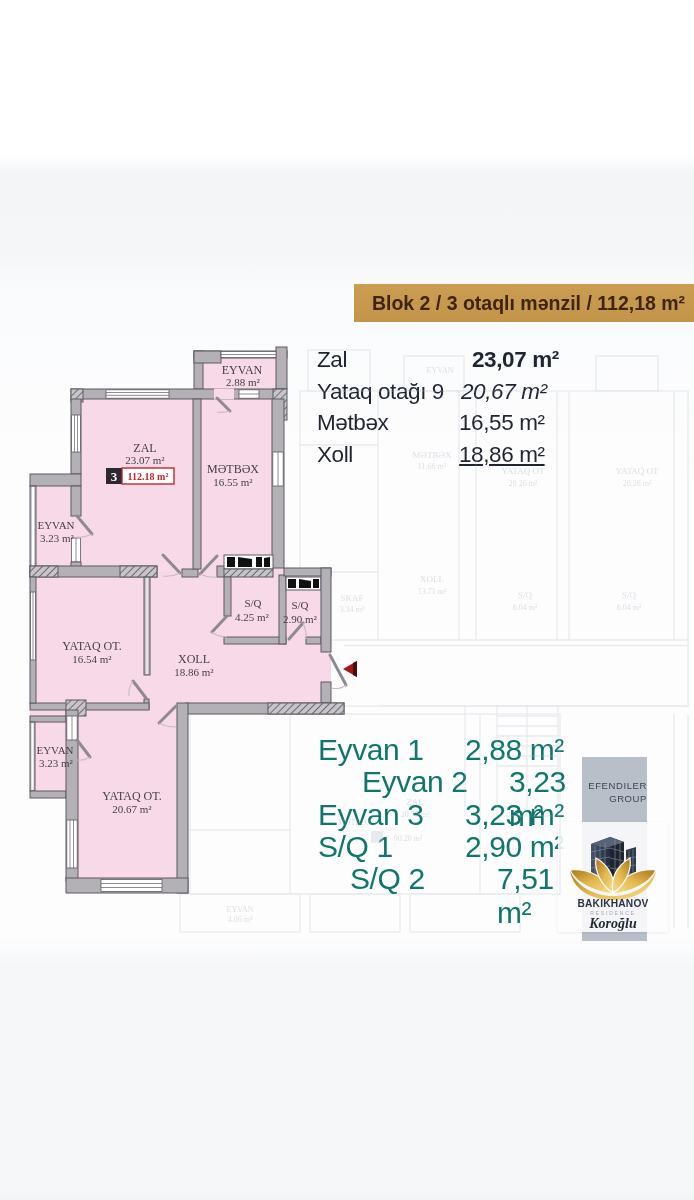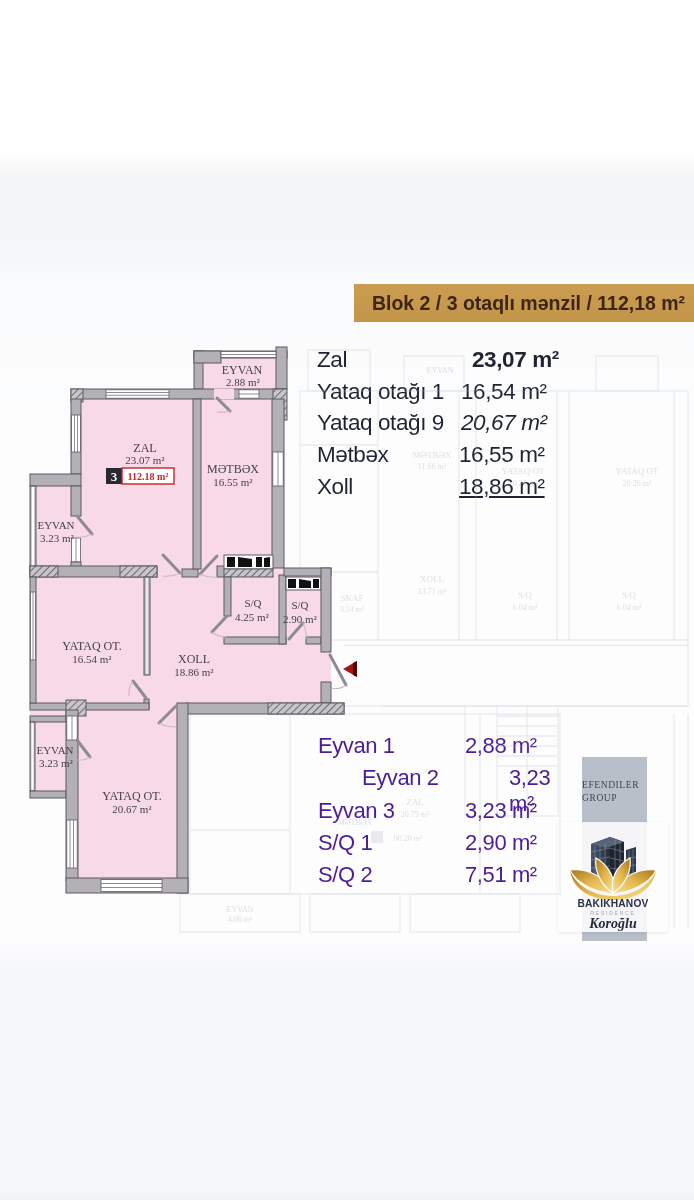--- a/index.html
+++ b/index.html
@@ -10,45 +10,44 @@
 </style>
 </head>
 <body>
 
 <div class="abs" style="left:354px;top:284px;width:337px;height:38px;background:linear-gradient(180deg,#cb9d50,#c3954a);display:flex;align-items:center;justify-content:center;color:#3d2413;font-size:19.5px;font-weight:bold;white-space:nowrap;padding-left:6px;">Blok 2 / 3 otaqlı mənzil / 112,18 m²</div>
 
 <div class="abs" style="left:317px;top:347px;width:260px;font-size:22.5px;letter-spacing:-0.4px;color:#1f2433;">
 
   <div style="height:31.7px;position:relative;"><span>Zal</span><span style="position:absolute;left:155px;font-weight:bold;">23,07 m²</span></div>
 
-  <div style="height:31.7px;position:relative;"><span>Yataq otağı 1</span><span style="position:absolute;left:144px;">16,54 m²</span></div>
 
   <div style="height:31.7px;position:relative;"><span>Yataq otağı 9</span><span style="position:absolute;left:144px;font-style:italic;">20,67 m²</span></div>
 
   <div style="height:31.7px;position:relative;"><span>Mətbəx</span><span style="position:absolute;left:142px;text-align:right;">16,55 m²</span></div>
 
   <div style="height:31.7px;position:relative;"><span>Xoll</span><span style="position:absolute;left:142px;text-decoration:underline;">18,86 m²</span></div>
 </div>
 
-<div class="abs" style="left:318px;top:733px;width:260px;font-size:22px;letter-spacing:-0.4px;color:#4c1d95;">
+<div class="abs" style="left:318px;top:733px;width:260px;font-size:30px;letter-spacing:-0.4px;color:#0f766e;">
 
   <div style="height:32.3px;position:relative;"><span>Eyvan 1</span><span style="position:absolute;left:147px;">2,88 m²</span></div>
 
   <div style="height:32.3px;position:relative;margin-left:44px;"><span>Eyvan 2</span><span style="position:absolute;left:147px;">3,23 m²</span></div>
 
   <div style="height:32.3px;position:relative;"><span>Eyvan 3</span><span style="position:absolute;left:147px;">3,23 m²</span></div>
 
   <div style="height:32.3px;position:relative;"><span>S/Q 1</span><span style="position:absolute;left:147px;">2,90 m²</span></div>
 
-  <div style="height:32.3px;position:relative;"><span>S/Q 2</span><span style="position:absolute;left:147px;">7,51 m²</span></div>
+  <div style="height:32.3px;position:relative;margin-left:32px;"><span>S/Q 2</span><span style="position:absolute;left:147px;">7,51 m²</span></div>
 </div>
 
 <div class="abs" style="left:582px;top:757px;width:65px;height:184px;background:#b9bfc9;"></div>
 
-<div class="abs" style="left:582px;top:779px;width:65px;text-align:left;font-family:Liberation Serif, serif;color:#3c4456;font-size:9.5px;letter-spacing:0.6px;line-height:13px;">EFENDILER<br>GROUP</div>
+<div class="abs" style="left:582px;top:779px;width:65px;text-align:right;font-family:Liberation Sans, sans-serif;color:#3c4456;font-size:9.5px;letter-spacing:0.6px;line-height:13px;">EFENDILER<br>GROUP</div>
 
 <div class="abs" style="left:558px;top:822px;width:110px;height:110px;background:rgba(253,253,254,0.88);box-shadow:0 1px 3px rgba(0,0,0,0.08);"></div>
 
 <svg class="abs" style="left:558px;top:822px;" width="110" height="110" viewBox="0 0 110 110">
   <defs>
     <linearGradient id="gold1" x1="0" y1="0" x2="1" y2="1">
       <stop offset="0" stop-color="#a97617"></stop>
         <stop offset="0.5" stop-color="#e3b84f"></stop>
         <stop offset="1" stop-color="#f7e191"></stop>
     </linearGradient>

